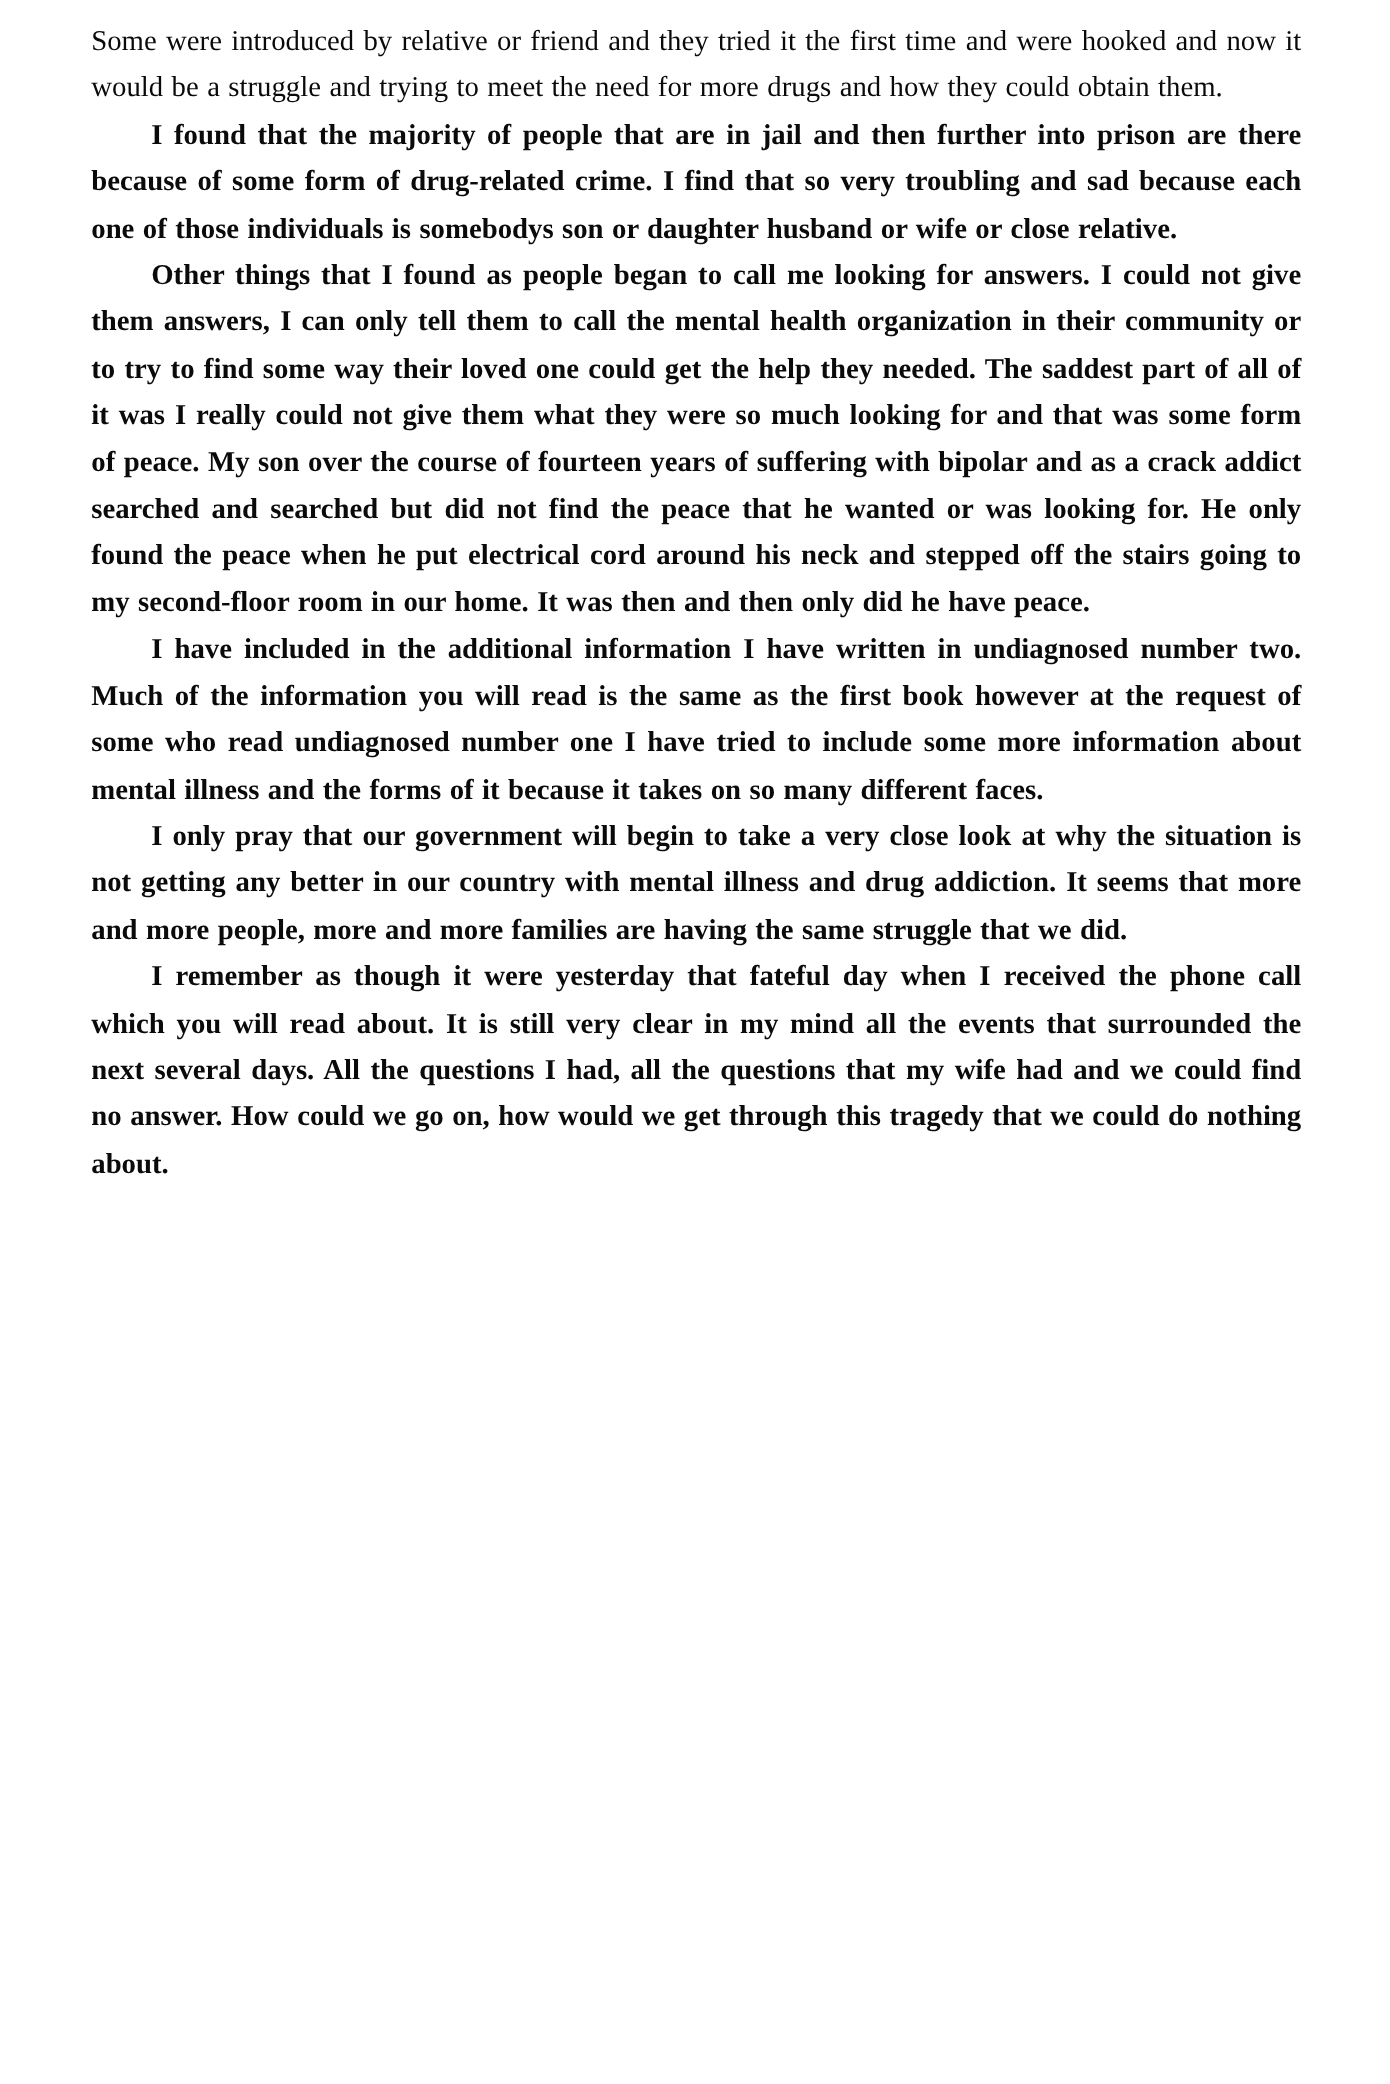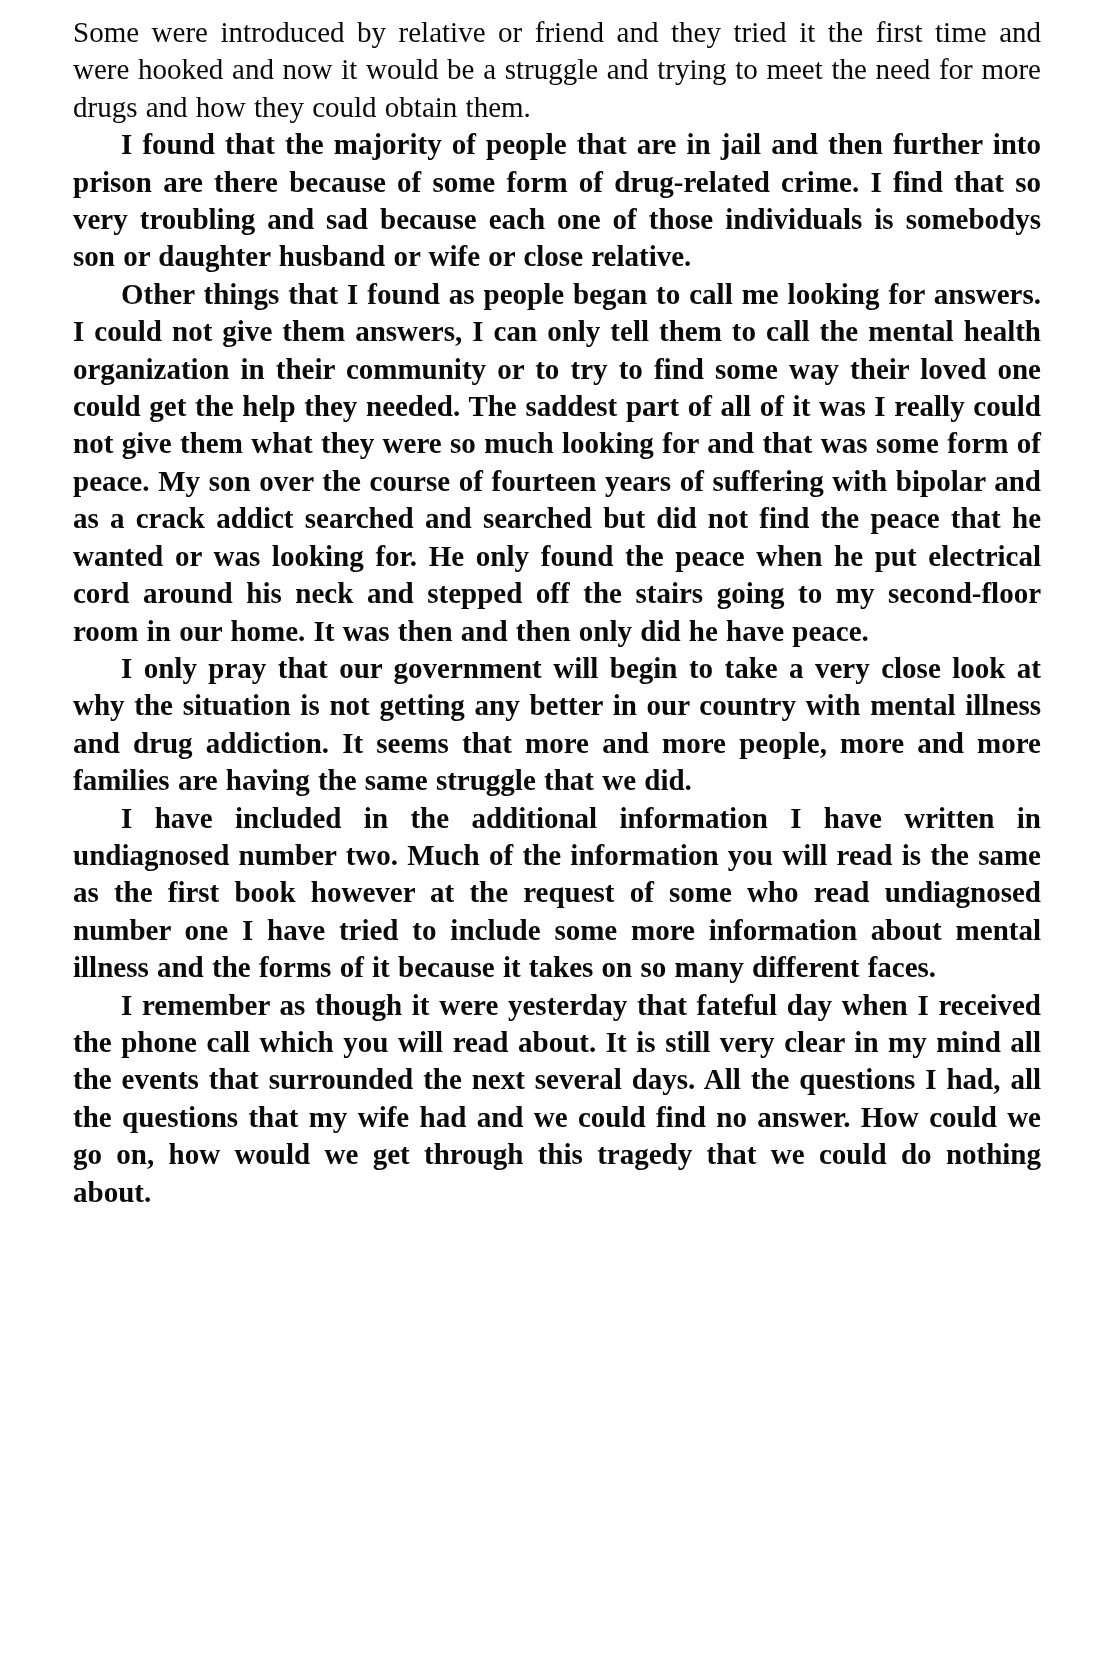--- a/index.html
+++ b/index.html
@@ -18,36 +18,36 @@
   }
   .text-block {
     position: absolute;
     left: 73px;
     top: 14px;
     width: 968px;
   }
   .text-block p {
     margin: 0;
     padding: 0;
-    font-size: 29px;
+    font-size: 23px;
     line-height: 37.4px;
     text-align: justify;
     color: #0a0a0a;
     word-spacing: 1px;
   }
   .text-block p.indent {
     text-indent: 48px;
     font-weight: bold;
   }
 </style>
 </head>
 <body>
 
 <div class="page">
   <div class="text-block">
     <p>Some were introduced by relative or friend and they tried it the first time and were hooked and now it would be a struggle and trying to meet the need for more drugs and how they could obtain them.</p>
     <p class="indent">I found that the majority of people that are in jail and then further into prison are there because of some form of drug-related crime. I find that so very troubling and sad because each one of those individuals is somebodys son or daughter husband or wife or close relative.</p>
     <p class="indent">Other things that I found as people began to call me looking for answers. I could not give them answers, I can only tell them to call the mental health organization in their community or to try to find some way their loved one could get the help they needed. The saddest part of all of it was I really could not give them what they were so much looking for and that was some form of peace. My son over the course of fourteen years of suffering with bipolar and as a crack addict searched and searched but did not find the peace that he wanted or was looking for. He only found the peace when he put electrical cord around his neck and stepped off the stairs going to my second-floor room in our home. It was then and then only did he have peace.</p>
+    <p class="indent">I have included in the additional information I have written in undiagnosed number two. Much of the information you will read is the same as the first book however at the request of some who read undiagnosed number one I have tried to include some more information about mental illness and the forms of it because it takes on so many different faces.</p>
     <p class="indent">I only pray that our government will begin to take a very close look at why the situation is not getting any better in our country with mental illness and drug addiction. It seems that more and more people, more and more families are having the same struggle that we did.</p>
-    <p class="indent">I have included in the additional information I have written in undiagnosed number two. Much of the information you will read is the same as the first book however at the request of some who read undiagnosed number one I have tried to include some more information about mental illness and the forms of it because it takes on so many different faces.</p>
     <p class="indent">I remember as though it were yesterday that fateful day when I received the phone call which you will read about. It is still very clear in my mind all the events that surrounded the next several days. All the questions I had, all the questions that my wife had and we could find no answer. How could we go on, how would we get through this tragedy that we could do nothing about.</p>
   </div>
 </div>
 
 </body></html>

